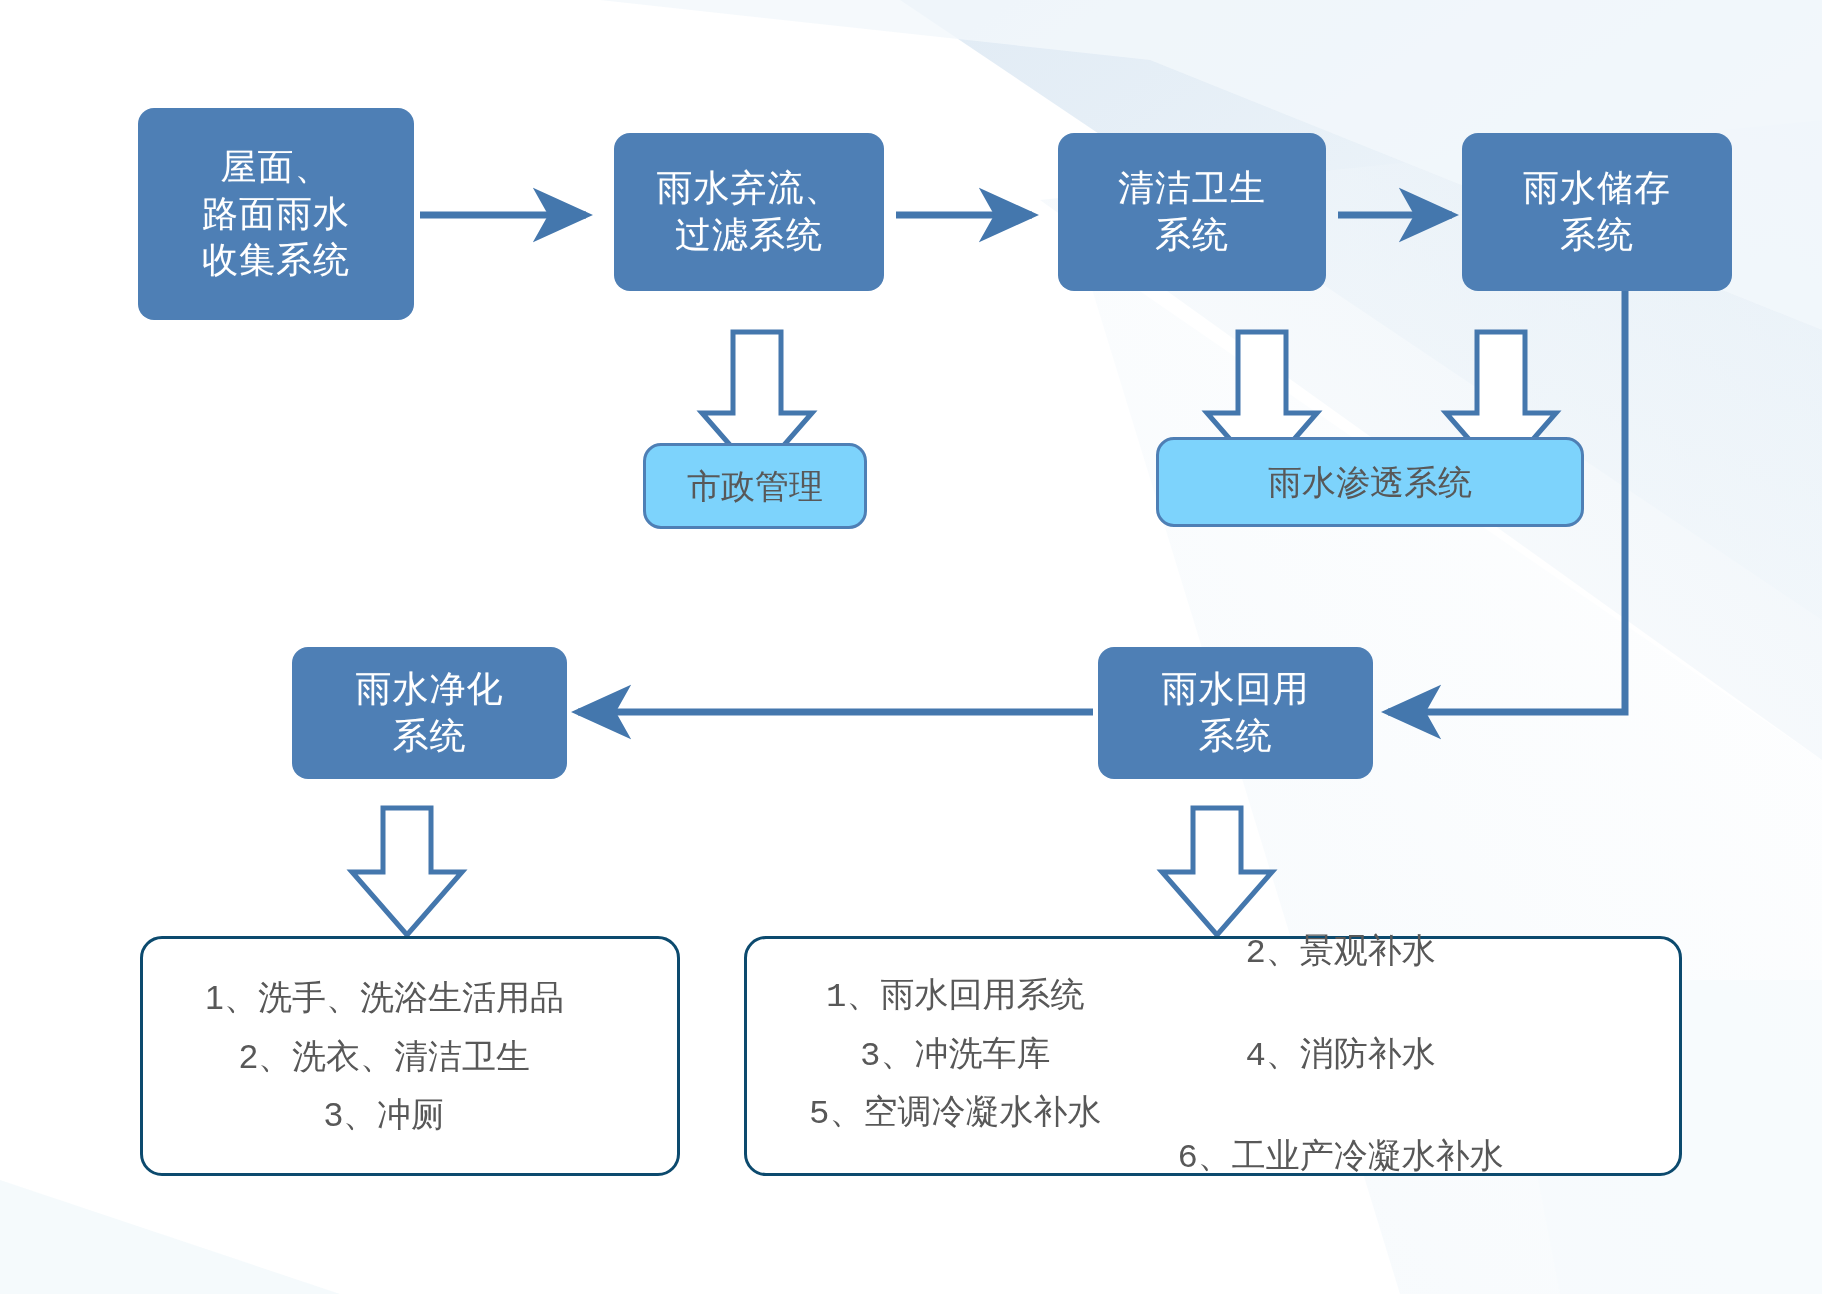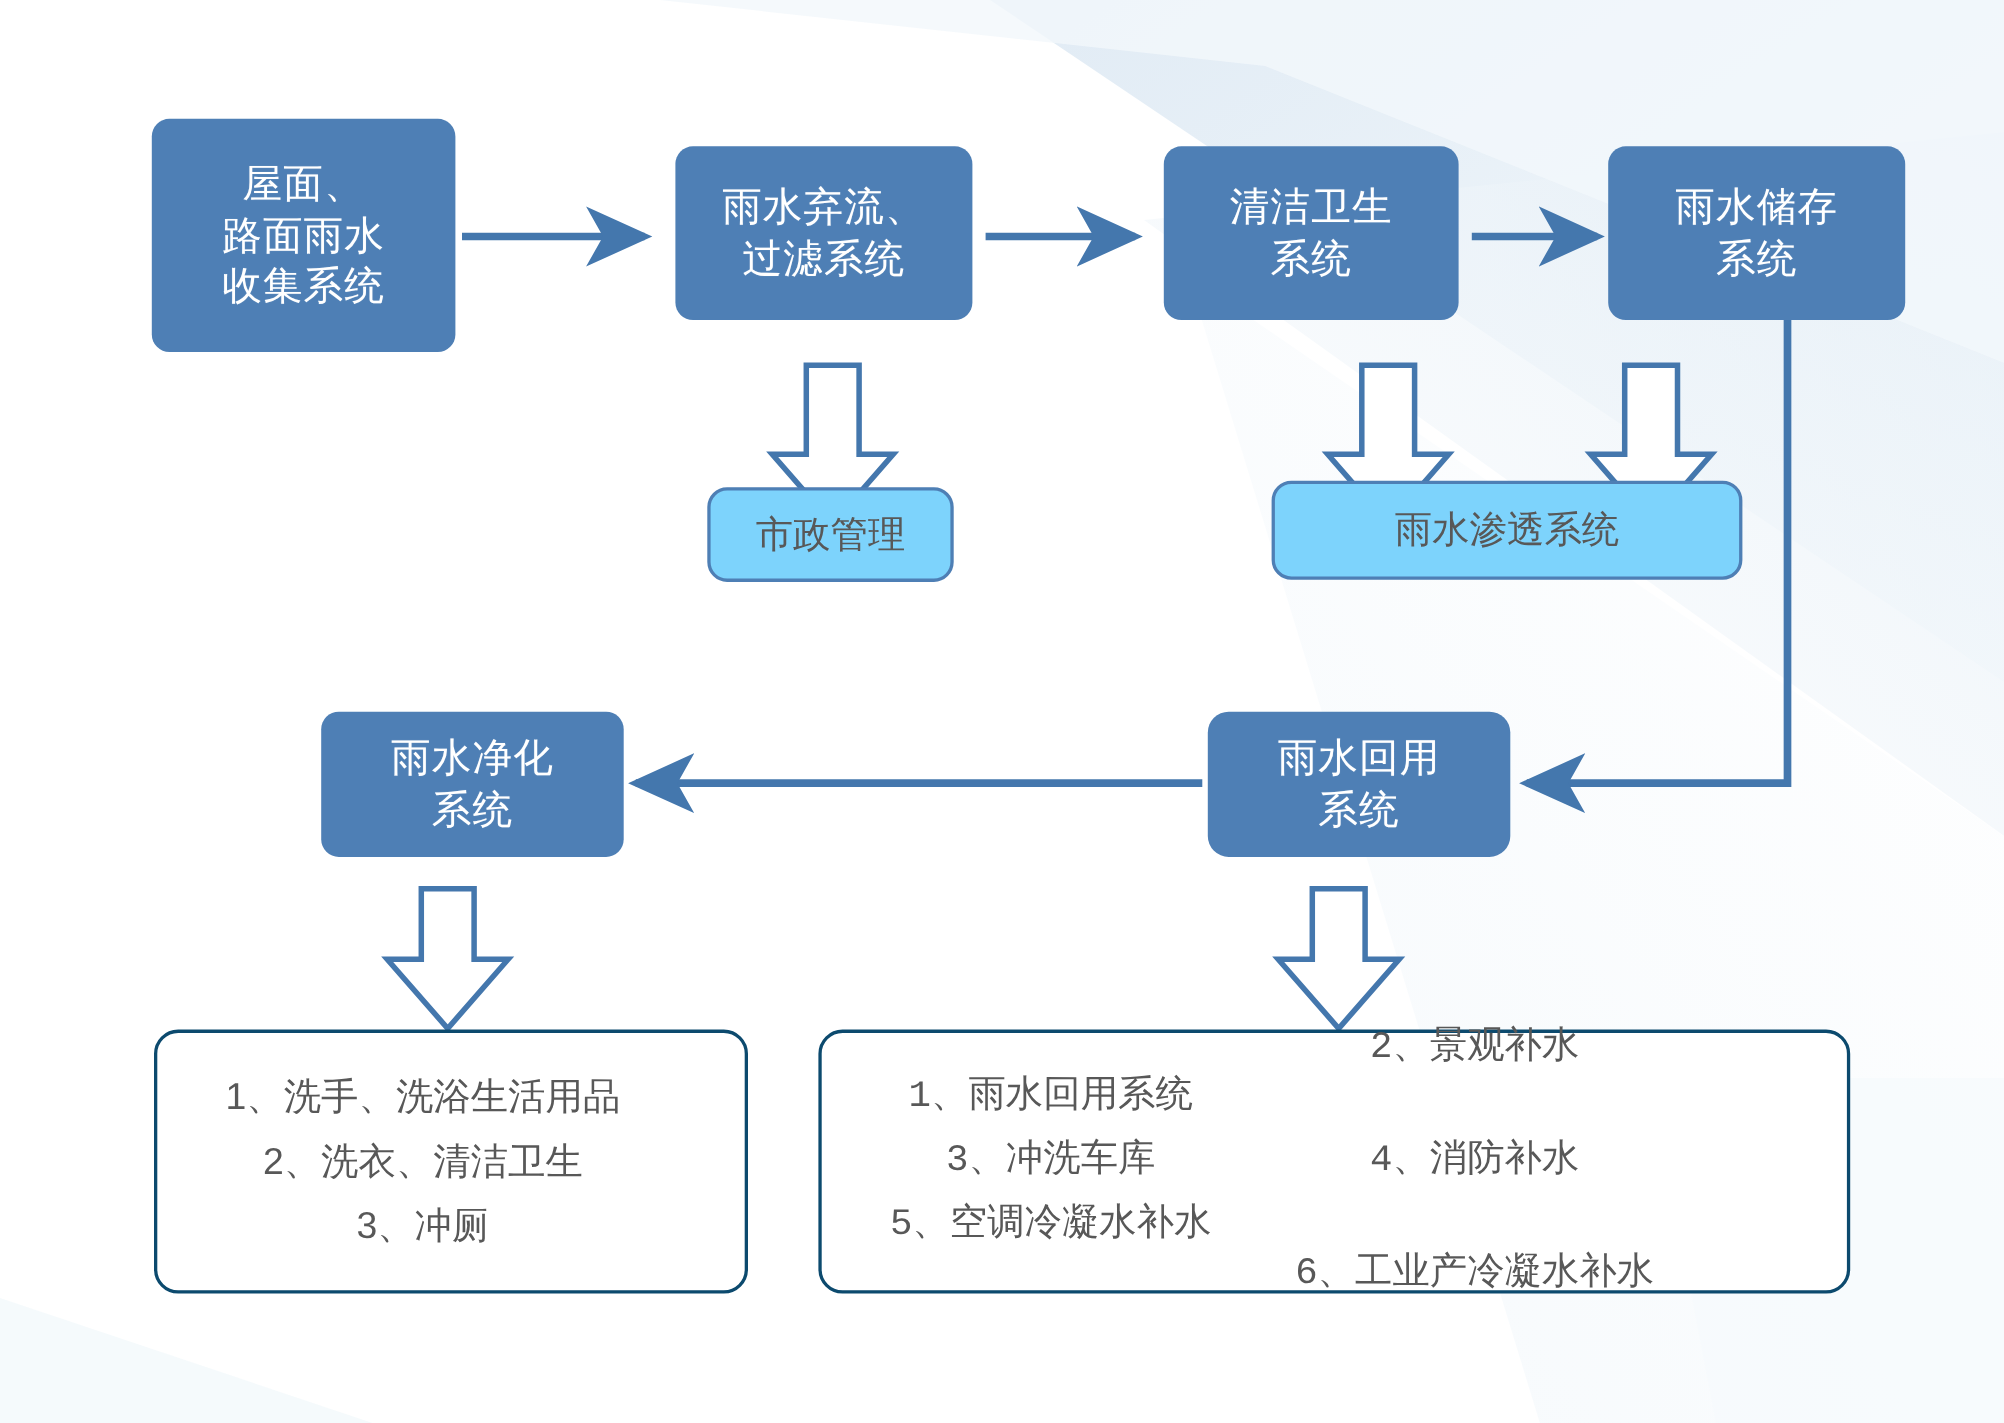--- a/index.html
+++ b/index.html
@@ -178,21 +178,21 @@
   <div class="node filled" style="left:1462px; top:133px; width:270px; height:158px;">雨水储存
 系统</div>
 
   <div class="node outline" style="left:643px; top:443px; width:224px; height:86px;">市政管理</div>
 
   <div class="node outline" style="left:1156px; top:437px; width:428px; height:90px;">雨水渗透系统</div>
 
   <div class="node filled" style="left:292px; top:647px; width:275px; height:132px;">雨水净化
 系统</div>
 
-  <div class="node filled" style="left:1098px; top:647px; width:275px; height:132px;border-radius:19px;">雨水回用
+  <div class="node filled" style="left:1098px; top:647px; width:275px; height:132px;">雨水回用
 系统</div>
 
   <div class="node listbox" style="left:140px; top:936px; width:540px; height:240px;">
     <div class="list-wrap">
       <div class="list-col col-a">
         <div class="li">1、洗手、洗浴生活用品</div>
         <div class="li">2、洗衣、清洁卫生</div>
         <div class="li">3、冲厕</div>
       </div>
     </div>

